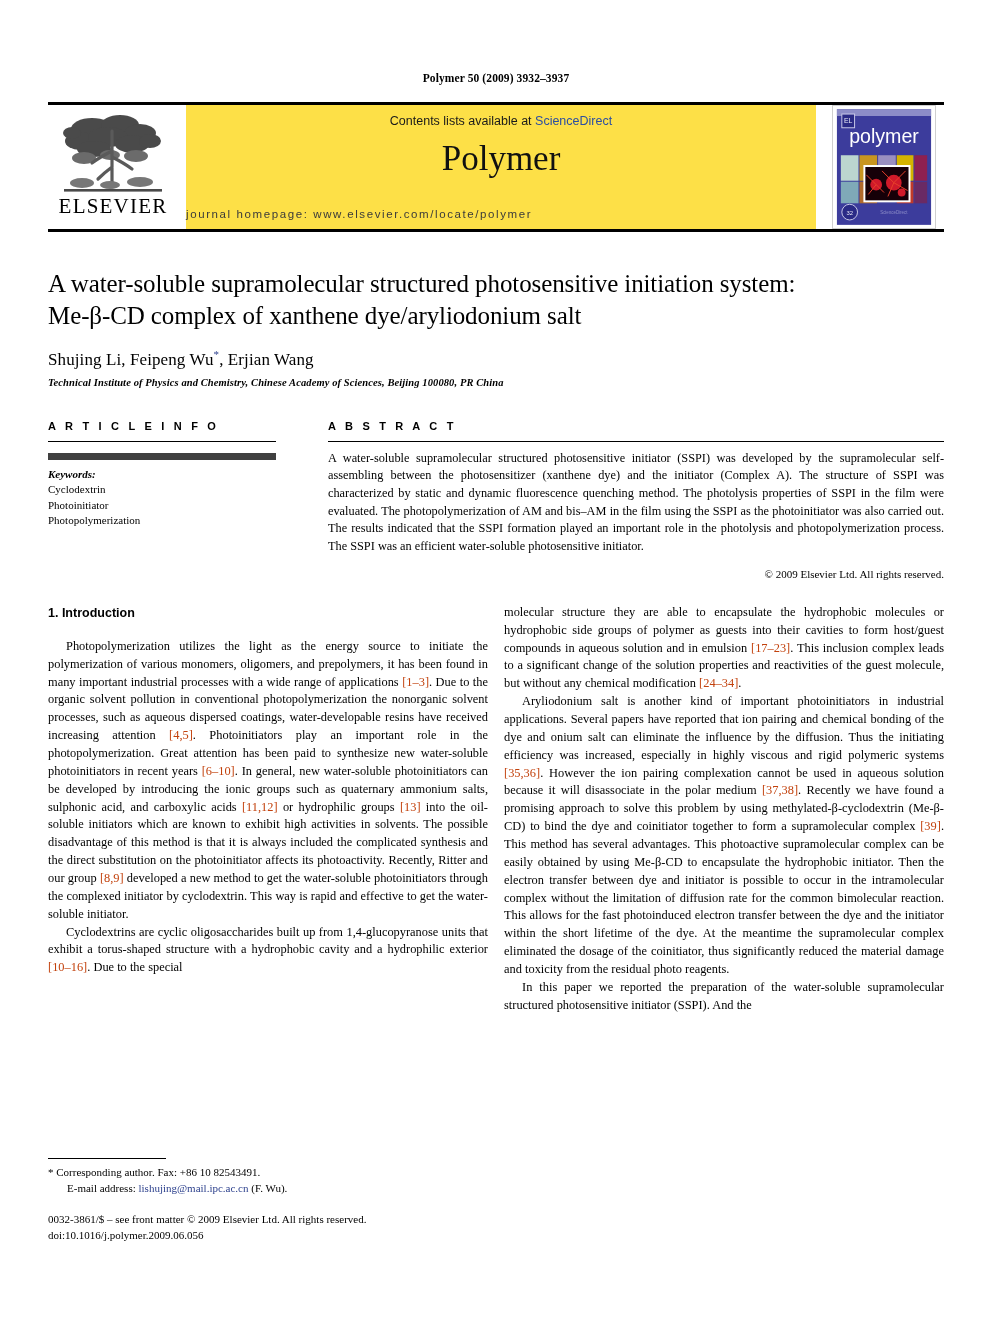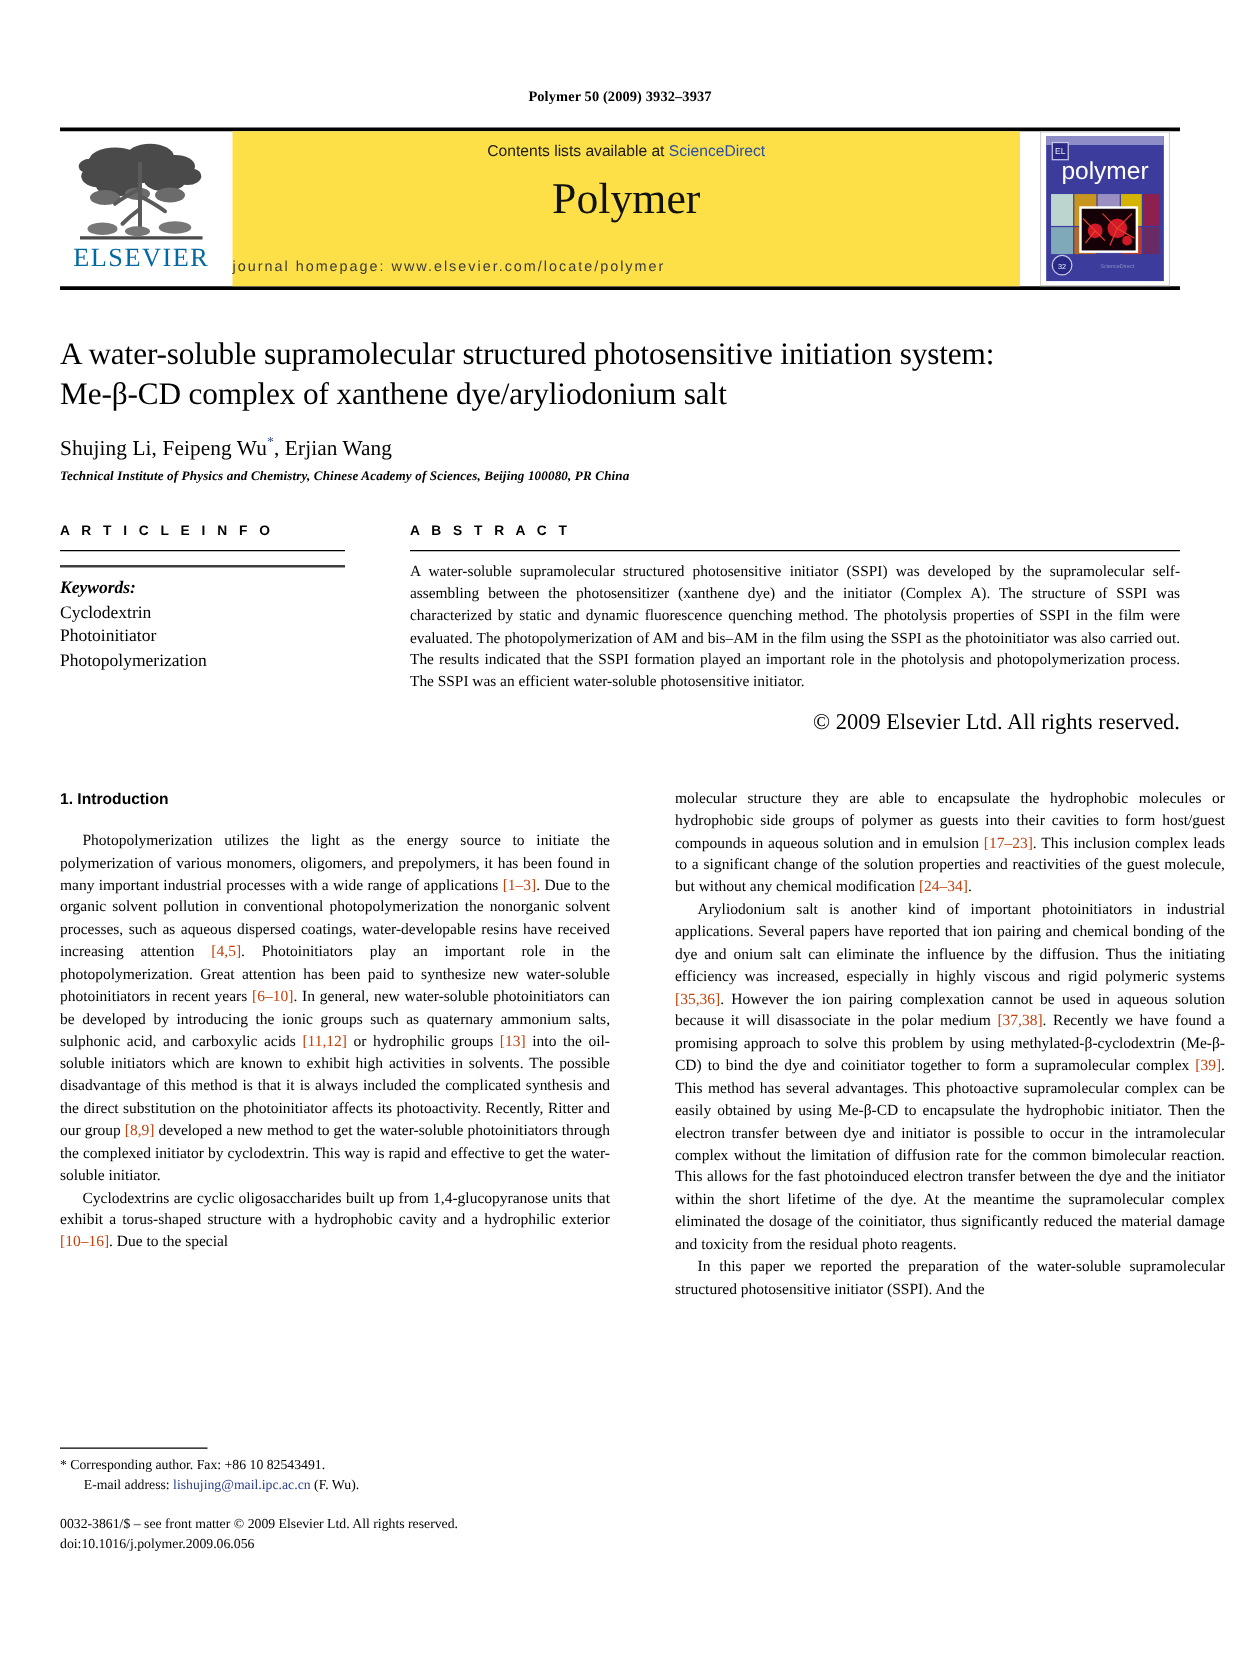--- a/index.html
+++ b/index.html
@@ -52,21 +52,21 @@
   }
   .tree-logo {
     width: 102px;
     height: 88px;
     display: block;
   }
   .elsevier-word {
     font-family: "Liberation Serif", serif;
     font-size: 21px;
     letter-spacing: 1.2px;
-    color: #0369a1;
+    color: #000000;
     line-height: 1;
     margin-top: -3px;
   }
   .journal-band {
     flex: 1 1 auto;
     background: #fde047;
     margin-left: 8px;
     margin-right: 8px;
     position: relative;
     display: flex;
@@ -166,42 +166,41 @@
   }
   .hr-thin { border-top: 1px solid #000; }
   .info-body {
     font-size: 11.5px;
     line-height: 1.42;
     padding-top: 7px;
   }
   .ital-label { font-style: italic; font-weight: bold; }
   .kw-block {
     margin-top: 11px;
-    border-top: 2px solid #404040;
+    border-top: 7px solid #404040;
     padding-top: 7px;
-    font-size: 14px;
+    font-size: 11px;
     line-height: 1.42;
   }
   .abstract-body {
     font-size: 12.3px;
     line-height: 1.44;
     text-align: justify;
     padding-top: 8px;
   }
   .copyright-line {
     text-align: right;
-    font-size: 18px;
+    font-size: 11px;
     margin-top: 12px;
   }
 
   
   .body-cols {
     display: flex;
-    margin-top: 42px;
-    gap: 36px;
+    margin-top: 24px;
   }
   .bcol {
     width: 440px;
     flex: 0 0 440px;
     font-size: 12.4px;
     line-height: 1.44;
     text-align: justify;
   }
   .bcol.right { margin-left: 16px; }
   .sec-title {

